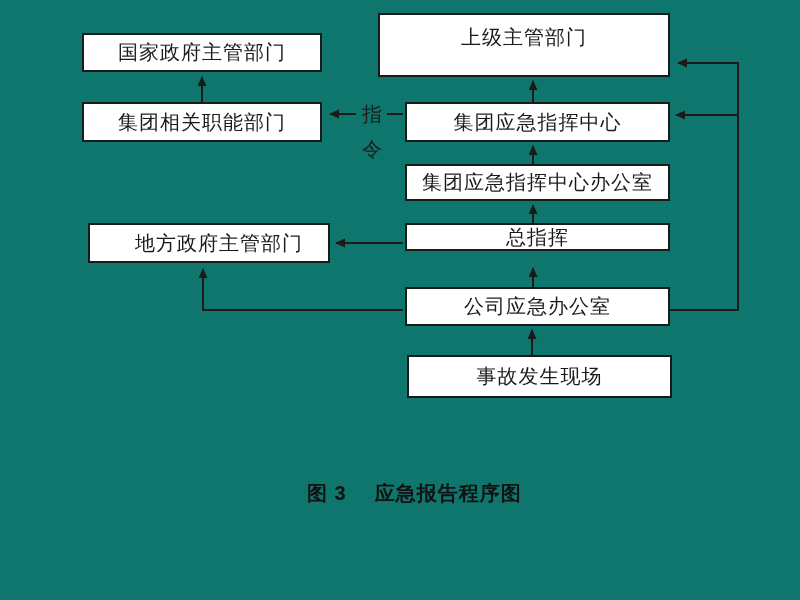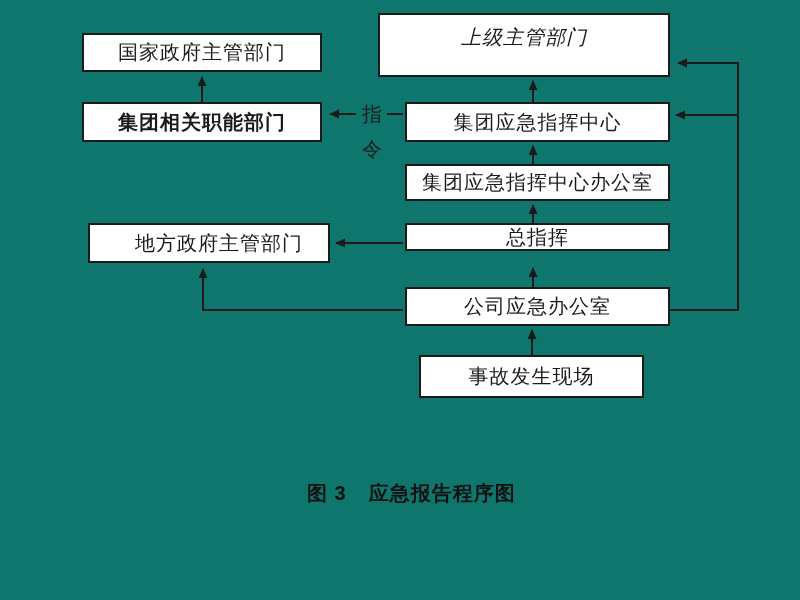--- a/index.html
+++ b/index.html
@@ -51,21 +51,21 @@
     line-height: 35px;
     text-align: center;
     word-break: break-all;
     color: #1a1a1a;
   }
   #caption {
     position: absolute;
     left: 307px;
     top: 480px;
     display: flex;
-    gap: 22px;
+    gap: 28px;
     font-size: 20px;
     font-weight: bold;
     letter-spacing: 1px;
     color: #111111;
   }
 </style>
 </head>
 <body>
 
 <div id="canvas">
@@ -93,35 +93,35 @@
 
       <path d="M738,115 L676,115" marker-end="url(#ah)"></path>
 
       <path d="M403,114 L387,114"></path>
       <path d="M356,114 L330,114" marker-end="url(#ah)"></path>
     </g>
   </svg>
 
   <div class="box" style="left:82px;  top:33px;  width:240px; height:39px;">国家政府主管部门</div>
 
-  <div class="box" style="left:82px;  top:102px; width:240px; height:40px;font-weight:bold;">集团相关职能部门</div>
+  <div class="box" style="left:82px;  top:102px; width:240px; height:40px;">集团相关职能部门</div>
 
-  <div class="box top-align" style="left:378px; top:13px;  width:292px; height:64px;font-style:italic;">上级主管部门</div>
+  <div class="box top-align" style="left:378px; top:13px;  width:292px; height:64px;">上级主管部门</div>
 
   <div class="box" style="left:405px; top:102px; width:265px; height:40px;">集团应急指挥中心</div>
 
   <div class="box" style="left:405px; top:164px; width:265px; height:37px;">集团应急指挥中心办公室</div>
 
   <div class="box" style="left:88px;  top:223px; width:242px; height:40px;padding-left:20px;">地方政府主管部门</div>
 
   <div class="box" style="left:405px; top:223px; width:265px; height:28px;">总指挥</div>
 
   <div class="box" style="left:405px; top:287px; width:265px; height:39px;">公司应急办公室</div>
 
-  <div class="box" style="left:407px; top:355px; width:225px; height:43px;margin-left:12px;">事故发生现场</div>
+  <div class="box" style="left:407px; top:355px; width:265px; height:43px;">事故发生现场</div>
 
   <div id="edge-label">指令</div>
 
   <div id="caption">
     <span>图 3</span>
     <span>应急报告程序图</span>
   </div>
 
 </div>
 

